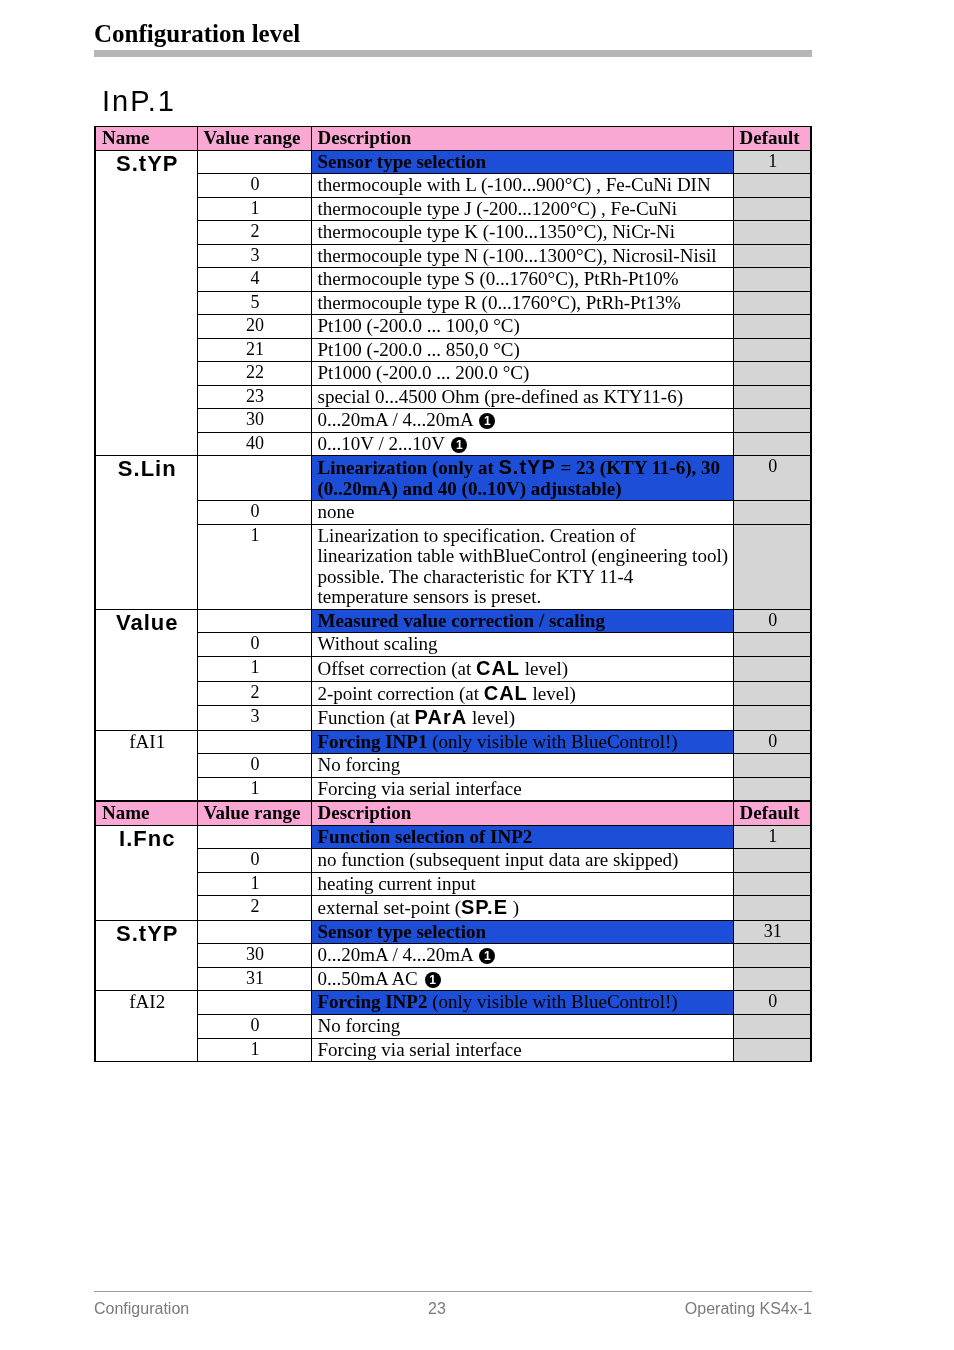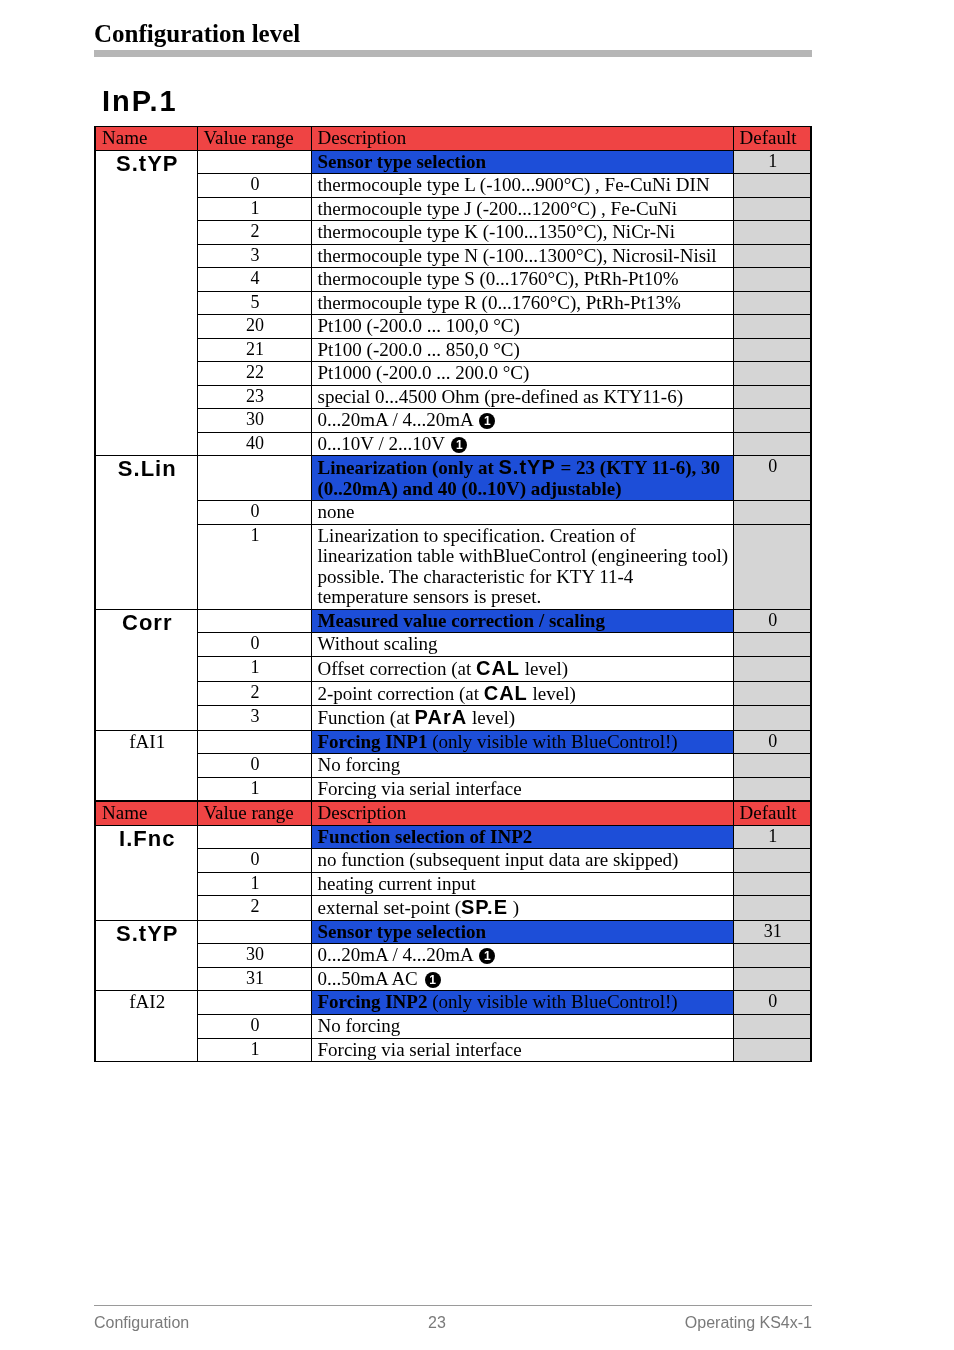--- a/index.html
+++ b/index.html
@@ -26,43 +26,43 @@
     margin-bottom: 2px;
   }
   .header-rule {
     border: none;
     border-top: 7px solid #b6b6b6;
     margin: 0 0 28px 0;
   }
   .seg-heading {
     font-family: "Arial Narrow", Arial, sans-serif;
     font-size: 29px;
-    font-weight: bold;
+    font-weight: normal;
     letter-spacing: 2px;
     margin: 14px 0 8px 8px;
   }
   table.conf {
     border-collapse: collapse;
     width: 100%;
     table-layout: fixed;
   }
   table.conf col.c-name  { width: 102px; }
   table.conf col.c-range { width: 114px; }
   table.conf col.c-desc  { width: auto; }
   table.conf col.c-def   { width: 78px; }
   table.conf th, table.conf td {
     border: 1px solid #000;
     padding: 1px 4px 1px 6px;
     vertical-align: top;
     font-size: 19px;
     line-height: 1.08;
   }
   table.conf th {
-    background: #ef4444;
-    font-weight: normal;
+    background: #f9a8d4;
+    font-weight: bold;
     text-align: left;
   }
   table.conf td.range {
     text-align: center;
     font-size: 18px;
   }
   table.conf td.def {
     text-align: center;
     background: #d5d5d5;
     font-size: 18px;
@@ -97,21 +97,21 @@
     font-size: 12px;
     font-family: Arial, sans-serif;
     font-weight: bold;
     text-align: center;
     line-height: 16px;
     vertical-align: 1px;
     margin-left: 2px;
   }
   .footer {
     position: absolute;
-    left: 0; right: 0; bottom: 18px;
+    left: 0; right: 0; bottom: 32px;
     padding: 0 58px 0 94px;
   }
   .footer-rule {
     border: none;
     border-top: 1px solid #9a9a9a;
     margin: 0 0 8px 0;
   }
   .footer-row {
     display: flex;
     justify-content: space-between;
@@ -147,21 +147,21 @@
       <th>Default</th>
     </tr>
     <tr class="heading-row">
       <td class="name" rowspan="13" style="border-bottom:1px solid #000;"><span class="seg-font">S.tYP</span></td>
       <td class="range"></td>
       <td class="hdesc">Sensor type selection</td>
       <td class="def">1</td>
     </tr>
     <tr>
           <td class="range">0</td>
-          <td>thermocouple type L (-100...900°C) , Fe-CuNi DIN</td>
+          <td>thermocouple with L (-100...900°C) , Fe-CuNi DIN</td>
           <td class="def"></td>
         </tr>
     <tr>
           <td class="range">1</td>
           <td>thermocouple type J (-200...1200°C) , Fe-CuNi</td>
           <td class="def"></td>
         </tr>
     <tr>
           <td class="range">2</td>
           <td>thermocouple type K (-100...1350°C), NiCr-Ni</td>
@@ -224,21 +224,21 @@
           <td>none</td>
           <td class="def"></td>
         </tr>
     <tr>
           <td class="range">1</td>
           <td class="small">Linearization to specification. Creation of linearization table withBlueControl (engineering tool) possible. The characteristic for KTY 11-4 temperature sensors is preset.</td>
           <td class="def"></td>
         </tr>
 
     <tr class="heading-row">
-      <td class="name" rowspan="5"><span class="seg-font">Corr</span></td>
+      <td class="name" rowspan="5"><span class="seg-font">Value</span></td>
       <td class="range"></td>
       <td class="hdesc">Measured value correction / scaling</td>
       <td class="def">0</td>
     </tr>
     <tr>
           <td class="range">0</td>
           <td>Without scaling</td>
           <td class="def"></td>
         </tr>
     <tr>

